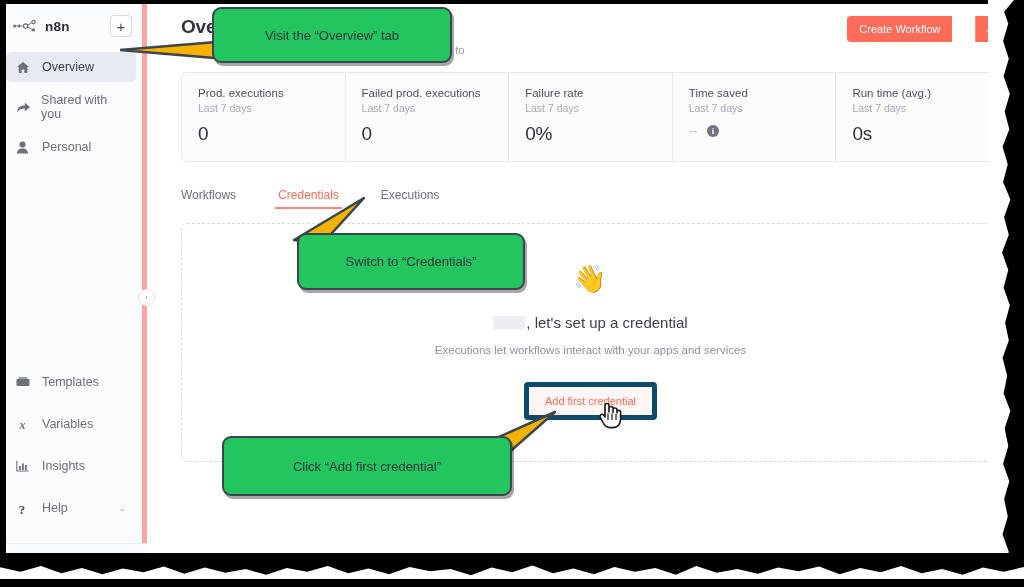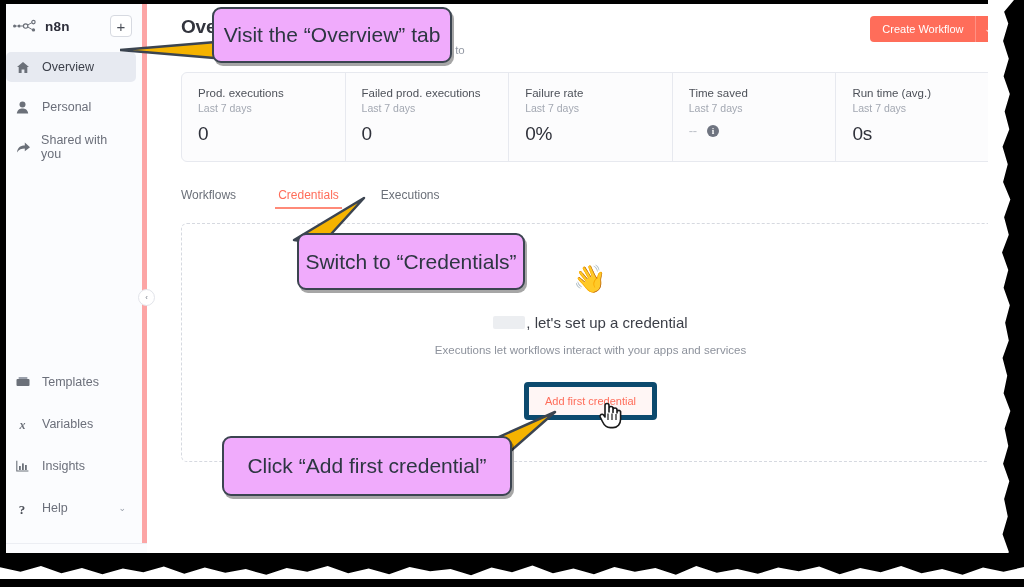--- a/index.html
+++ b/index.html
@@ -100,21 +100,21 @@
     background:#fff; border:1px solid #e2e4ea; z-index:30;
     display:flex; align-items:center; justify-content:center;
     font-size:8px; color:#7b808b; cursor:pointer;
   }
 
   
   #main { position:absolute; top:0; left:147px; right:0; bottom:0; background:#fff; z-index:5; }
   .page-head { padding:16px 24px 0 34px; display:flex; align-items:flex-start; }
   .page-title { font-size:19px; font-weight:bold; color:#32343d; letter-spacing:-.2px; }
   .page-sub { font-size:11.5px; color:#9298a3; margin-top:6px; }
-  .head-right { margin-left:auto; display:flex; }
+  .head-right { margin-left:auto; display:flex;gap:23px; }
   .btn-primary {
     background:#ff6d5a; color:#fff; border:none; border-radius:4px 0 0 4px;
     font-size:11px; padding:7px 12px; cursor:pointer; font-family:inherit;
   }
   .btn-primary-caret {
     background:#ff6d5a; color:#fff; border:none; border-left:1px solid #ff9184;
     border-radius:0 4px 4px 0; padding:7px 8px; font-size:9px; cursor:pointer;
   }
 
   .stats {
@@ -153,22 +153,22 @@
     margin-top:26px; background:#fff6f5; color:#ff6d5a; border:5px solid #0c4a6e;
     border-radius:4px; font-size:11px; padding:8px 16px; cursor:pointer; font-family:inherit;
   }
 
   
   .cursor { position:absolute; left:597px; top:400px; width:26px; height:30px; z-index:45; pointer-events:none; }
 
   
   .callout {
     position:absolute; z-index:50;
-    background:#f0abfc; border:2.5px solid #3b4450; border-radius:9px;
-    color:#2d3642; font-size:21px; display:flex; align-items:center; justify-content:center;
+    background:#22c55e; border:2.5px solid #3b4450; border-radius:9px;
+    color:#2d3642; font-size:13px; display:flex; align-items:center; justify-content:center;
     box-shadow:2px 3px 0 rgba(0,0,0,.35);
     text-align:center;
   }
   .tail { position:absolute; z-index:49; }
 </style>
 </head>
 <body>
 
 <div id="screen">
 
@@ -193,34 +193,34 @@
       <div class="nav-item active">
         <span class="nav-ico">
           <svg width="14" height="13" viewBox="0 0 14 13">
               <path d="M7 1 L13 6 H11.3 V12 H8.4 V8.4 H5.6 V12 H2.7 V6 H1 Z" fill="#6b7079"></path>
             </svg>
         </span>
         <span>Overview</span>
       </div>
       <div class="nav-item">
         <span class="nav-ico">
+          <svg width="15" height="13" viewBox="0 0 15 13">
+              <path d="M1 11.5 C1.6 5.8 5.4 4.6 8.8 4.6 V1.6 L14 6.2 L8.8 10.3 V7.4 C5.6 7.4 3 8.3 1 11.5 Z" fill="#6b7079"></path>
+            </svg>
+        </span>
+        <span>Shared with you</span>
+      </div>
+      <div class="nav-item">
+        <span class="nav-ico">
           <svg width="13" height="13" viewBox="0 0 13 13">
               <circle cx="6.5" cy="3.6" r="3" fill="#6b7079"></circle>
               <path d="M0.8 12.5 C1.2 8.6 4 7.4 6.5 7.4 C9 7.4 11.8 8.6 12.2 12.5 Z" fill="#6b7079"></path>
             </svg>
         </span>
         <span>Personal</span>
-      </div>
-      <div class="nav-item">
-        <span class="nav-ico">
-          <svg width="15" height="13" viewBox="0 0 15 13">
-              <path d="M1 11.5 C1.6 5.8 5.4 4.6 8.8 4.6 V1.6 L14 6.2 L8.8 10.3 V7.4 C5.6 7.4 3 8.3 1 11.5 Z" fill="#6b7079"></path>
-            </svg>
-        </span>
-        <span>Shared with you</span>
       </div>
     </div>
 
     <div class="nav-bottom">
       <div class="nav-item">
         <span class="nav-ico">
           <svg width="14" height="12" viewBox="0 0 14 12">
               <rect x="0.5" y="3" width="13" height="7" rx="1" fill="#6b7079"></rect>
               <rect x="2.5" y="1" width="9" height="2" rx="0.8" fill="#9aa0ab"></rect>
             </svg>

